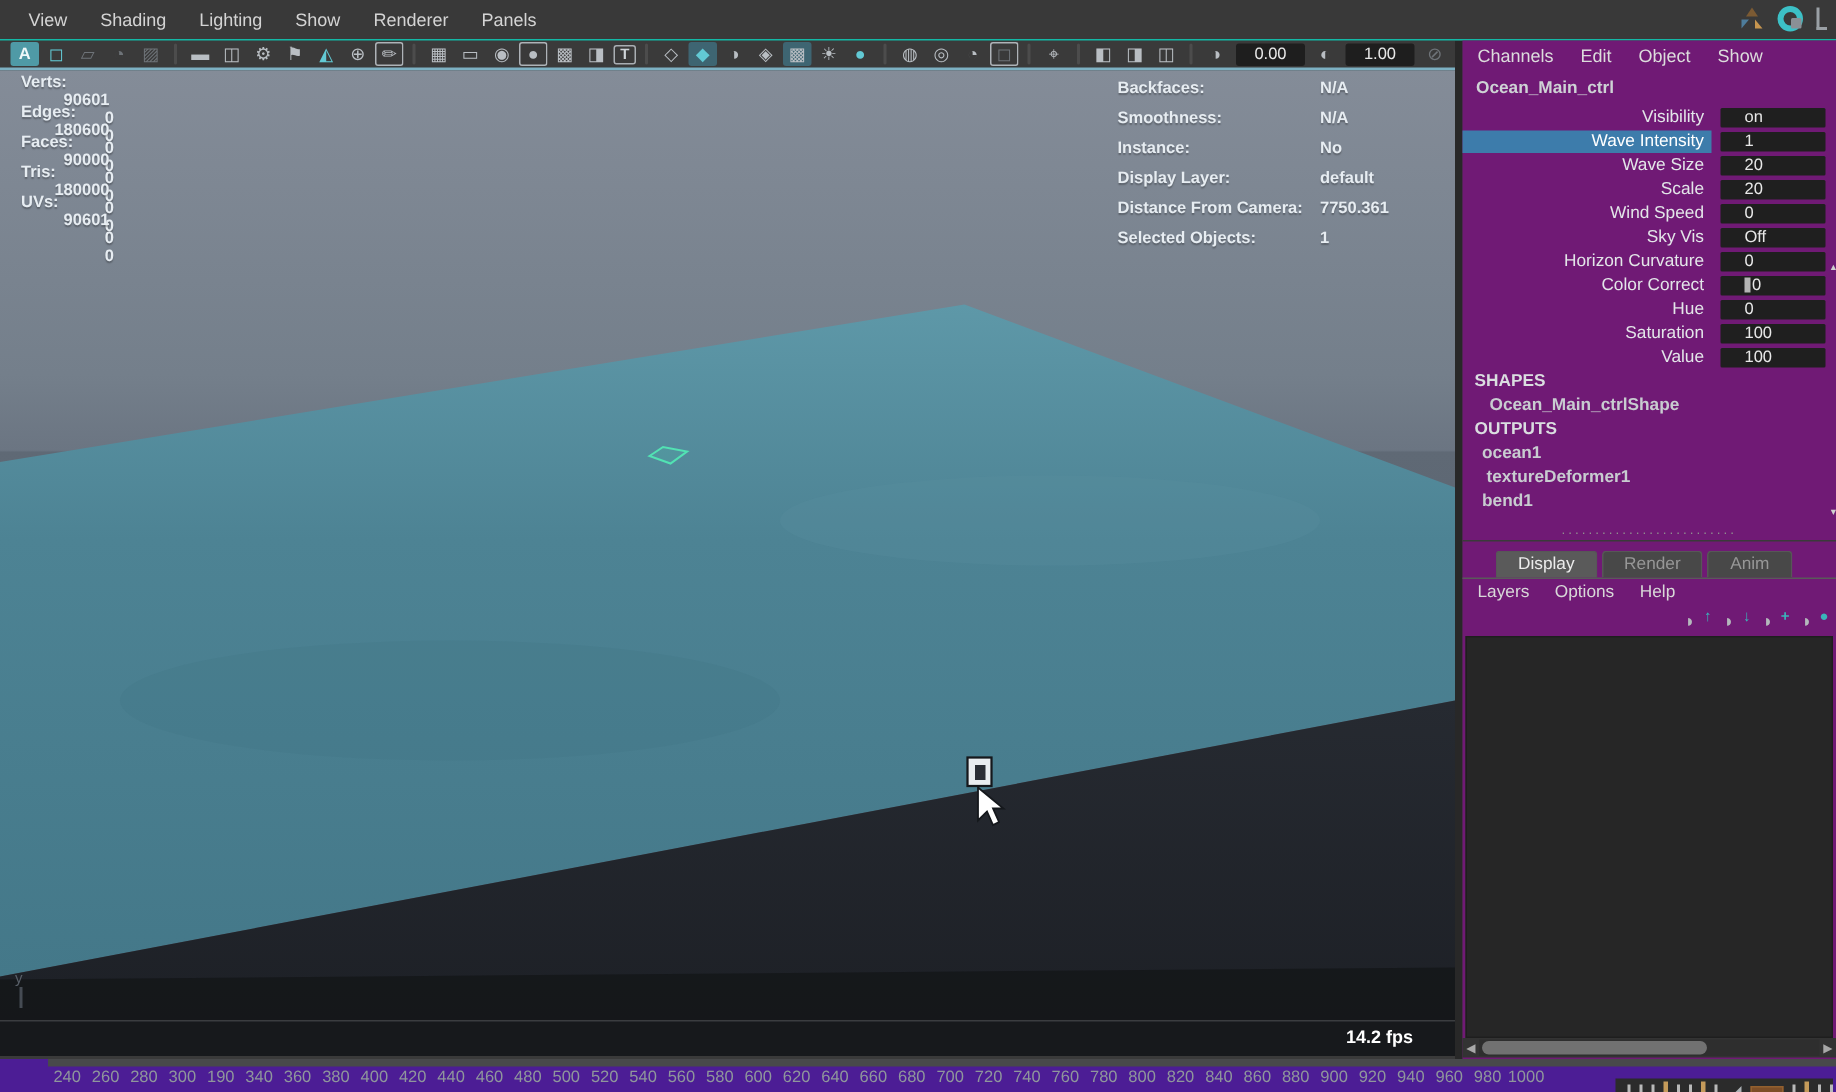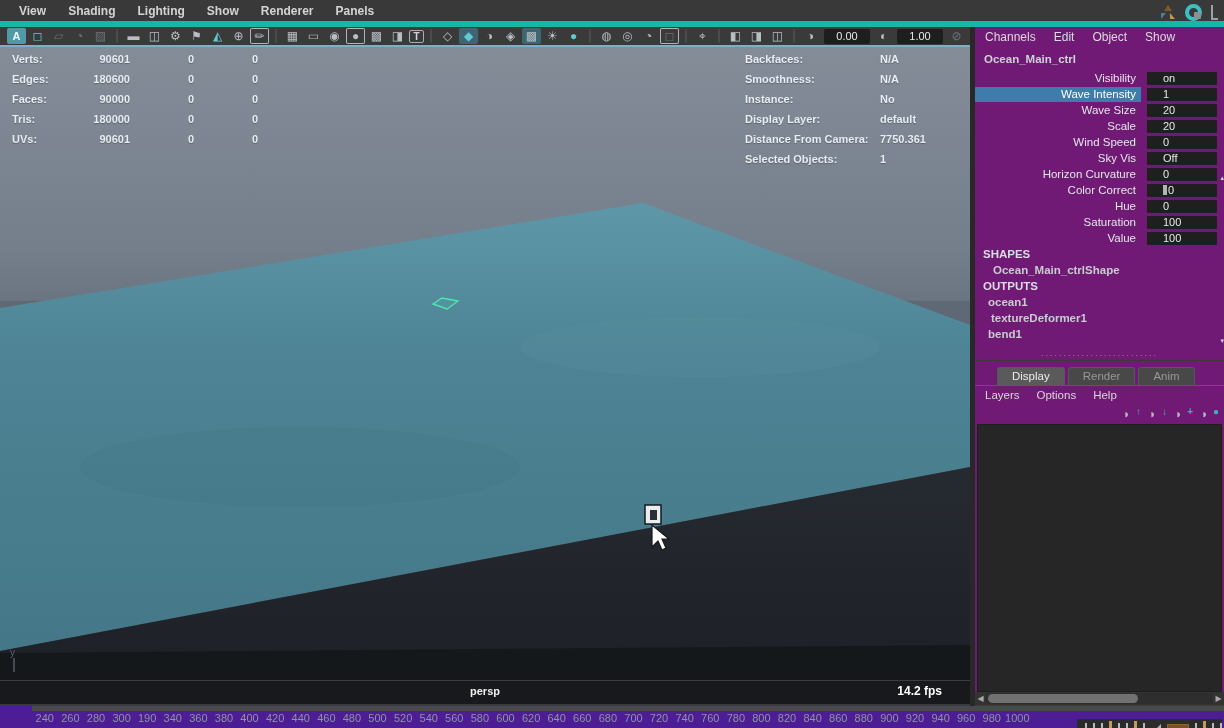--- a/index.html
+++ b/index.html
@@ -2,21 +2,21 @@
 <html><head>
 <meta charset="utf-8">
 <style>
   * { margin:0; padding:0; box-sizing:border-box; }
   html,body { width:1224px; height:728px; overflow:hidden; background:#333;
               font-family:"Liberation Sans", sans-serif; }
   .window { position:relative; width:1224px; height:728px; background:#3a3a3a; overflow:hidden; }
 
   
   .menubar { position:relative; height:27px; background:#393939; display:flex; align-items:center;
-             padding-left:8px; border-bottom:6px solid #14b8a6;font-weight:bold; }
+             padding-left:8px; border-bottom:1px solid #14b8a6; }
   .menubar .mitem { color:#d4d4d4; font-size:12px; padding:0 11px; cursor:default; }
   .mb-right { position:absolute; right:6px; top:3px; display:flex; align-items:center; gap:7px; }
   .donut { width:17px; height:17px; border-radius:50%; border:4px solid #3cc0c6; position:relative; }
   .donut .notch { position:absolute; right:-3px; bottom:-2px; width:7px; height:7px; background:#8a9096; border-radius:1px; }
   .clampico { width:7px; height:15px; border-left:2px solid #9aa0a5; border-bottom:2px solid #9aa0a5; margin-left:2px; }
 
   
   .main { display:flex; height:679px; }
   .vp-col { width:970px; display:flex; flex-direction:column; }
   .divider-v { width:5px; background:#282828; }
@@ -37,21 +37,21 @@
   .field { width:46px; height:15px; background:#1e1e1e; color:#e8e8e8; font-size:11px; line-height:15px;
            text-align:center; border-radius:2px; margin:0 3px; flex:0 0 auto; }
 
   
   .viewport { position:relative; height:633px; overflow:hidden;
               background:linear-gradient(#848c98 0%, #747f8b 32%, #6b7582 40%, #5f6975 40.2%, #4f5864 100%); }
   .viewport svg.scene { position:absolute; left:0; top:0; }
   .hud { position:absolute; top:2px; color:#e7edf2; font-size:11px; font-weight:bold;
          text-shadow:0 1px 1px rgba(0,0,0,.28); }
   .hud-left { left:12px; }
-  .hud-left .hrow { display:flex; height:20px; align-items:center; }
+  .hud-left .hrow { display:flex; height:20px; align-items:center;flex-direction:column; }
   .hud-left .hlabel { width:60px; }
   .hud-left .hv1 { width:58px; text-align:right; }
   .hud-left .hv2 { width:64px; text-align:right; }
   .hud-left .hv3 { width:64px; text-align:right; }
   .hud-right { left:745px; }
   .hud-right .hrow { display:flex; height:20px; align-items:center; }
   .hud-right .hlabel { width:135px; }
   .gizmo { position:absolute; left:10px; bottom:8px; color:#596069; font-size:10px; }
   .gizmo .stem { display:block; width:2px; height:14px; background:#454b53; margin-left:3px; }
 
@@ -297,21 +297,20 @@
             </div>
         </div>
 
         <div class="gizmo">
           <span>y</span>
           <span class="stem"></span>
         </div>
       </div>
 
       <div class="vp-bar">
-        <span class="vp-cam">persp</span>
         <span class="vp-fps">14.2 fps</span>
       </div>
     </div>
 
     <div class="divider-v"></div>
 
     <div class="panel">
       <div class="cb-menu">
         <div style="display:flex;">
 

